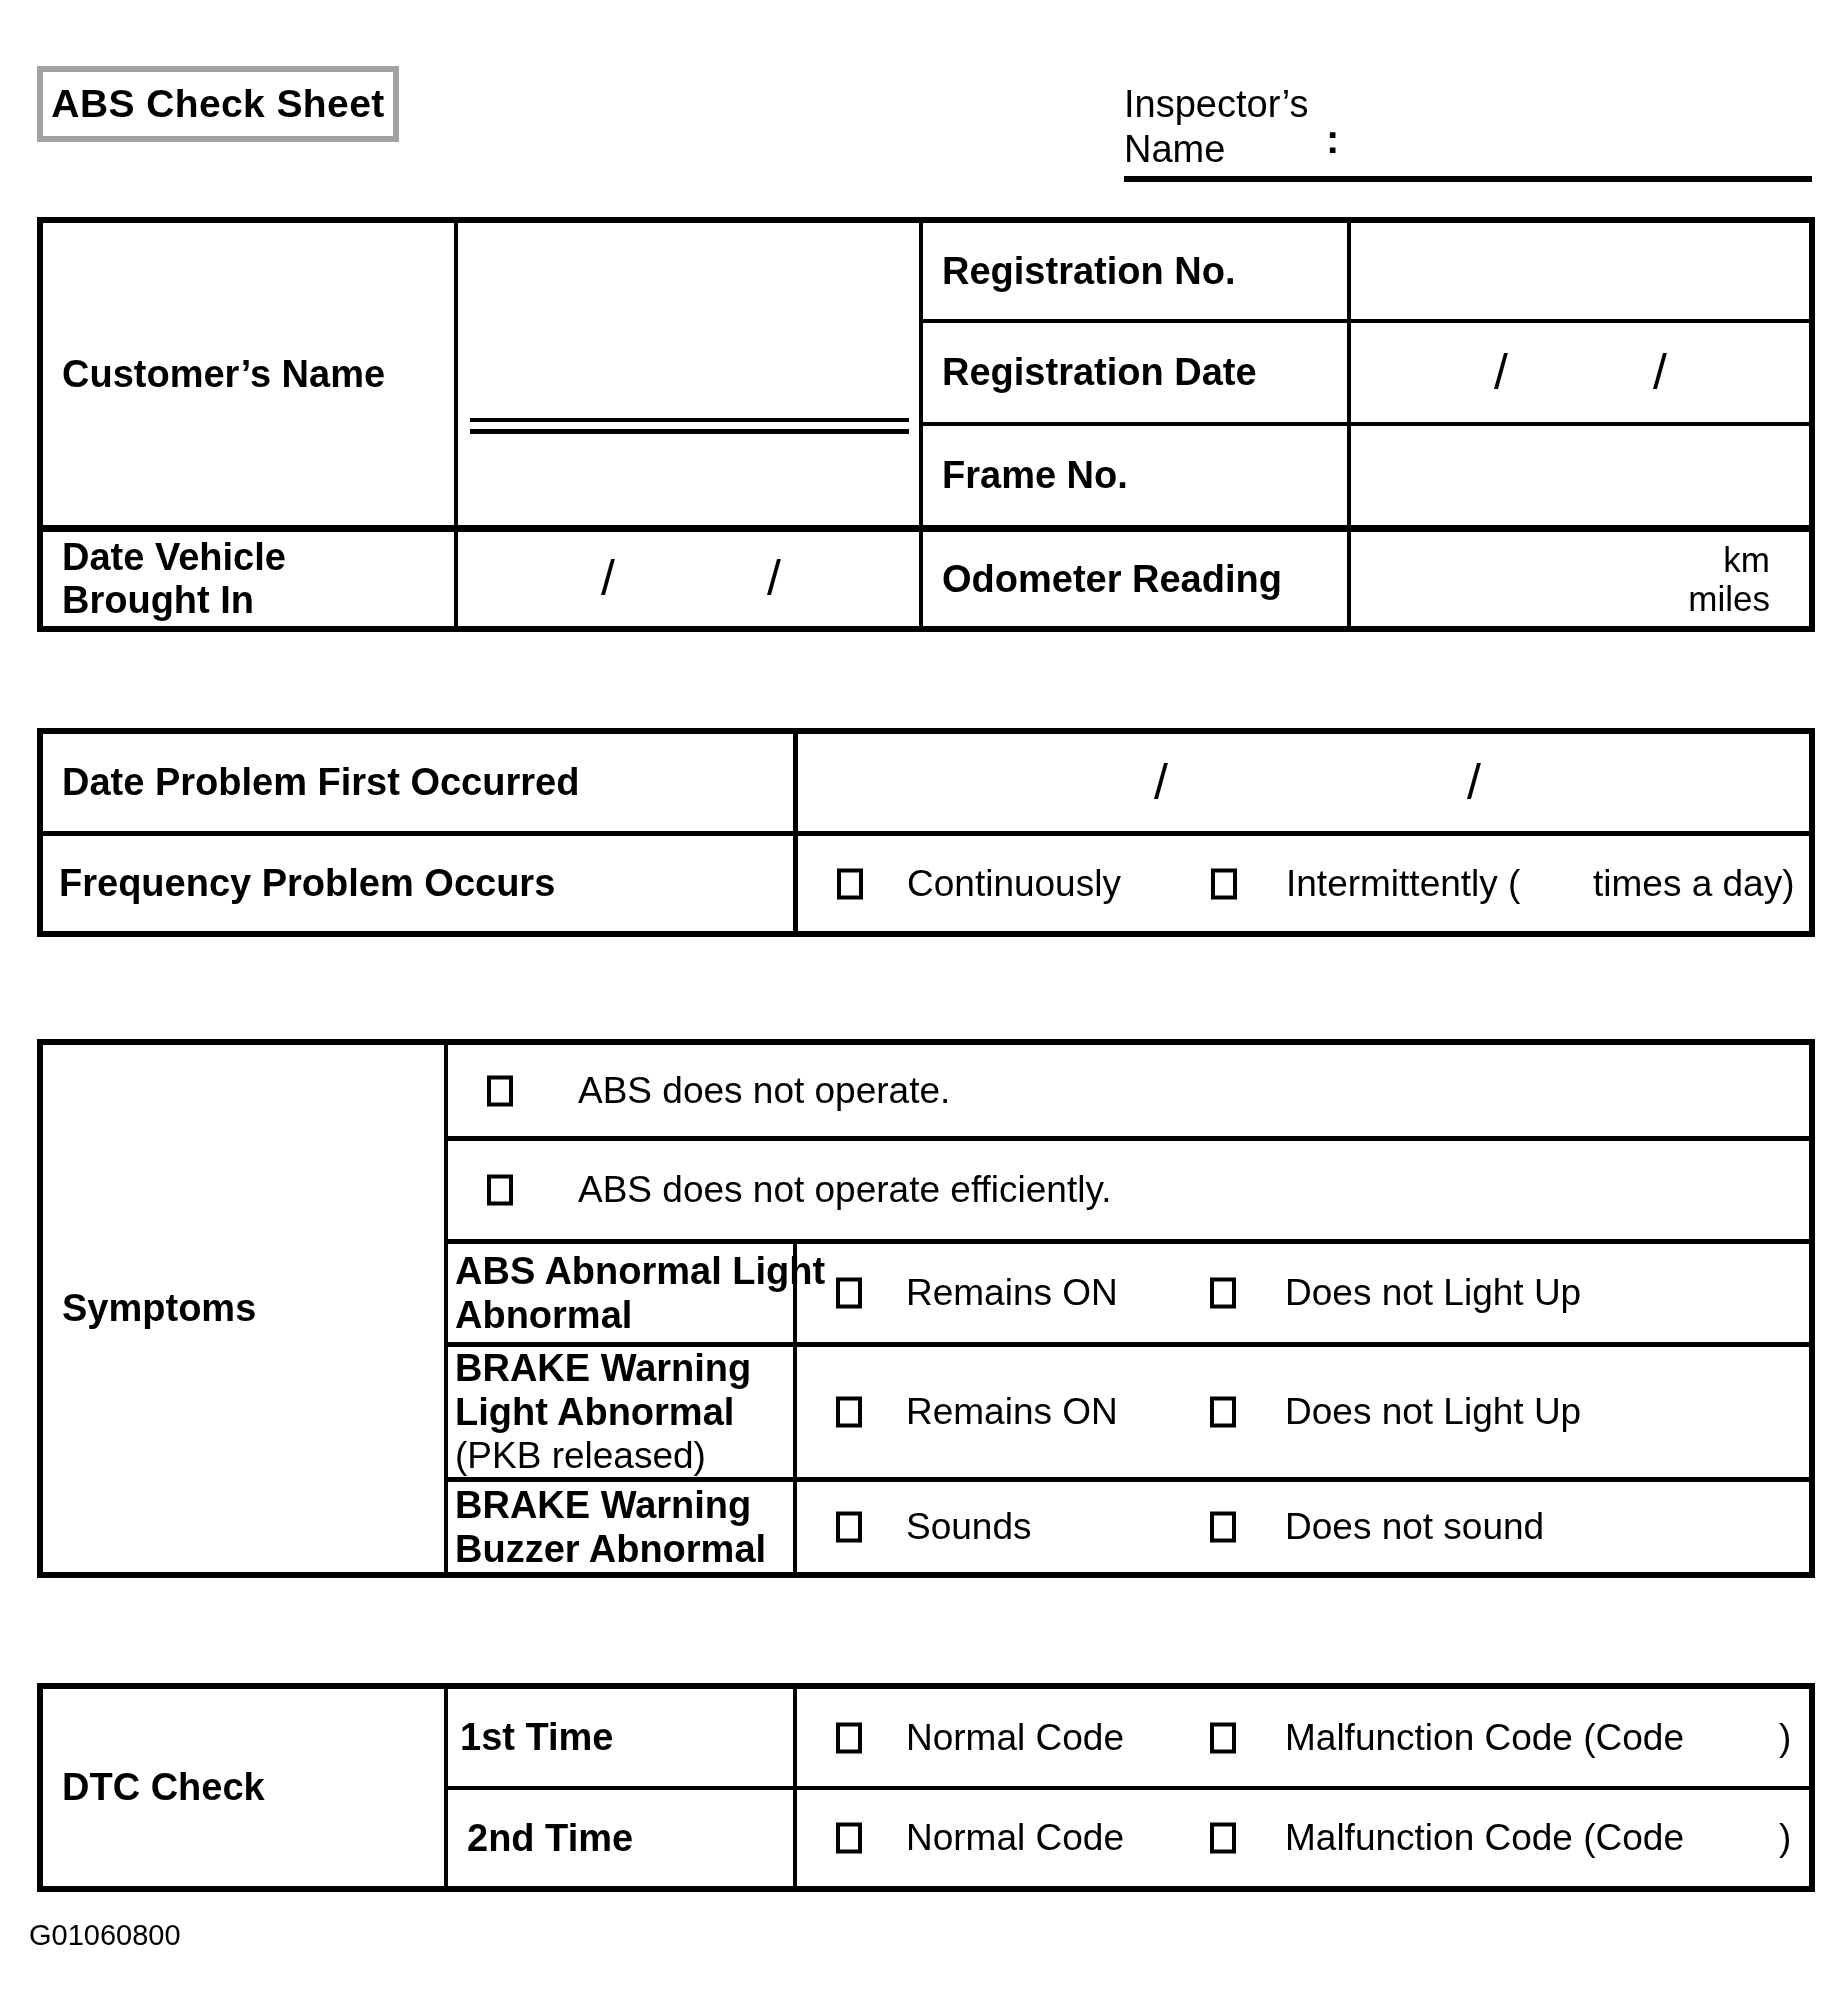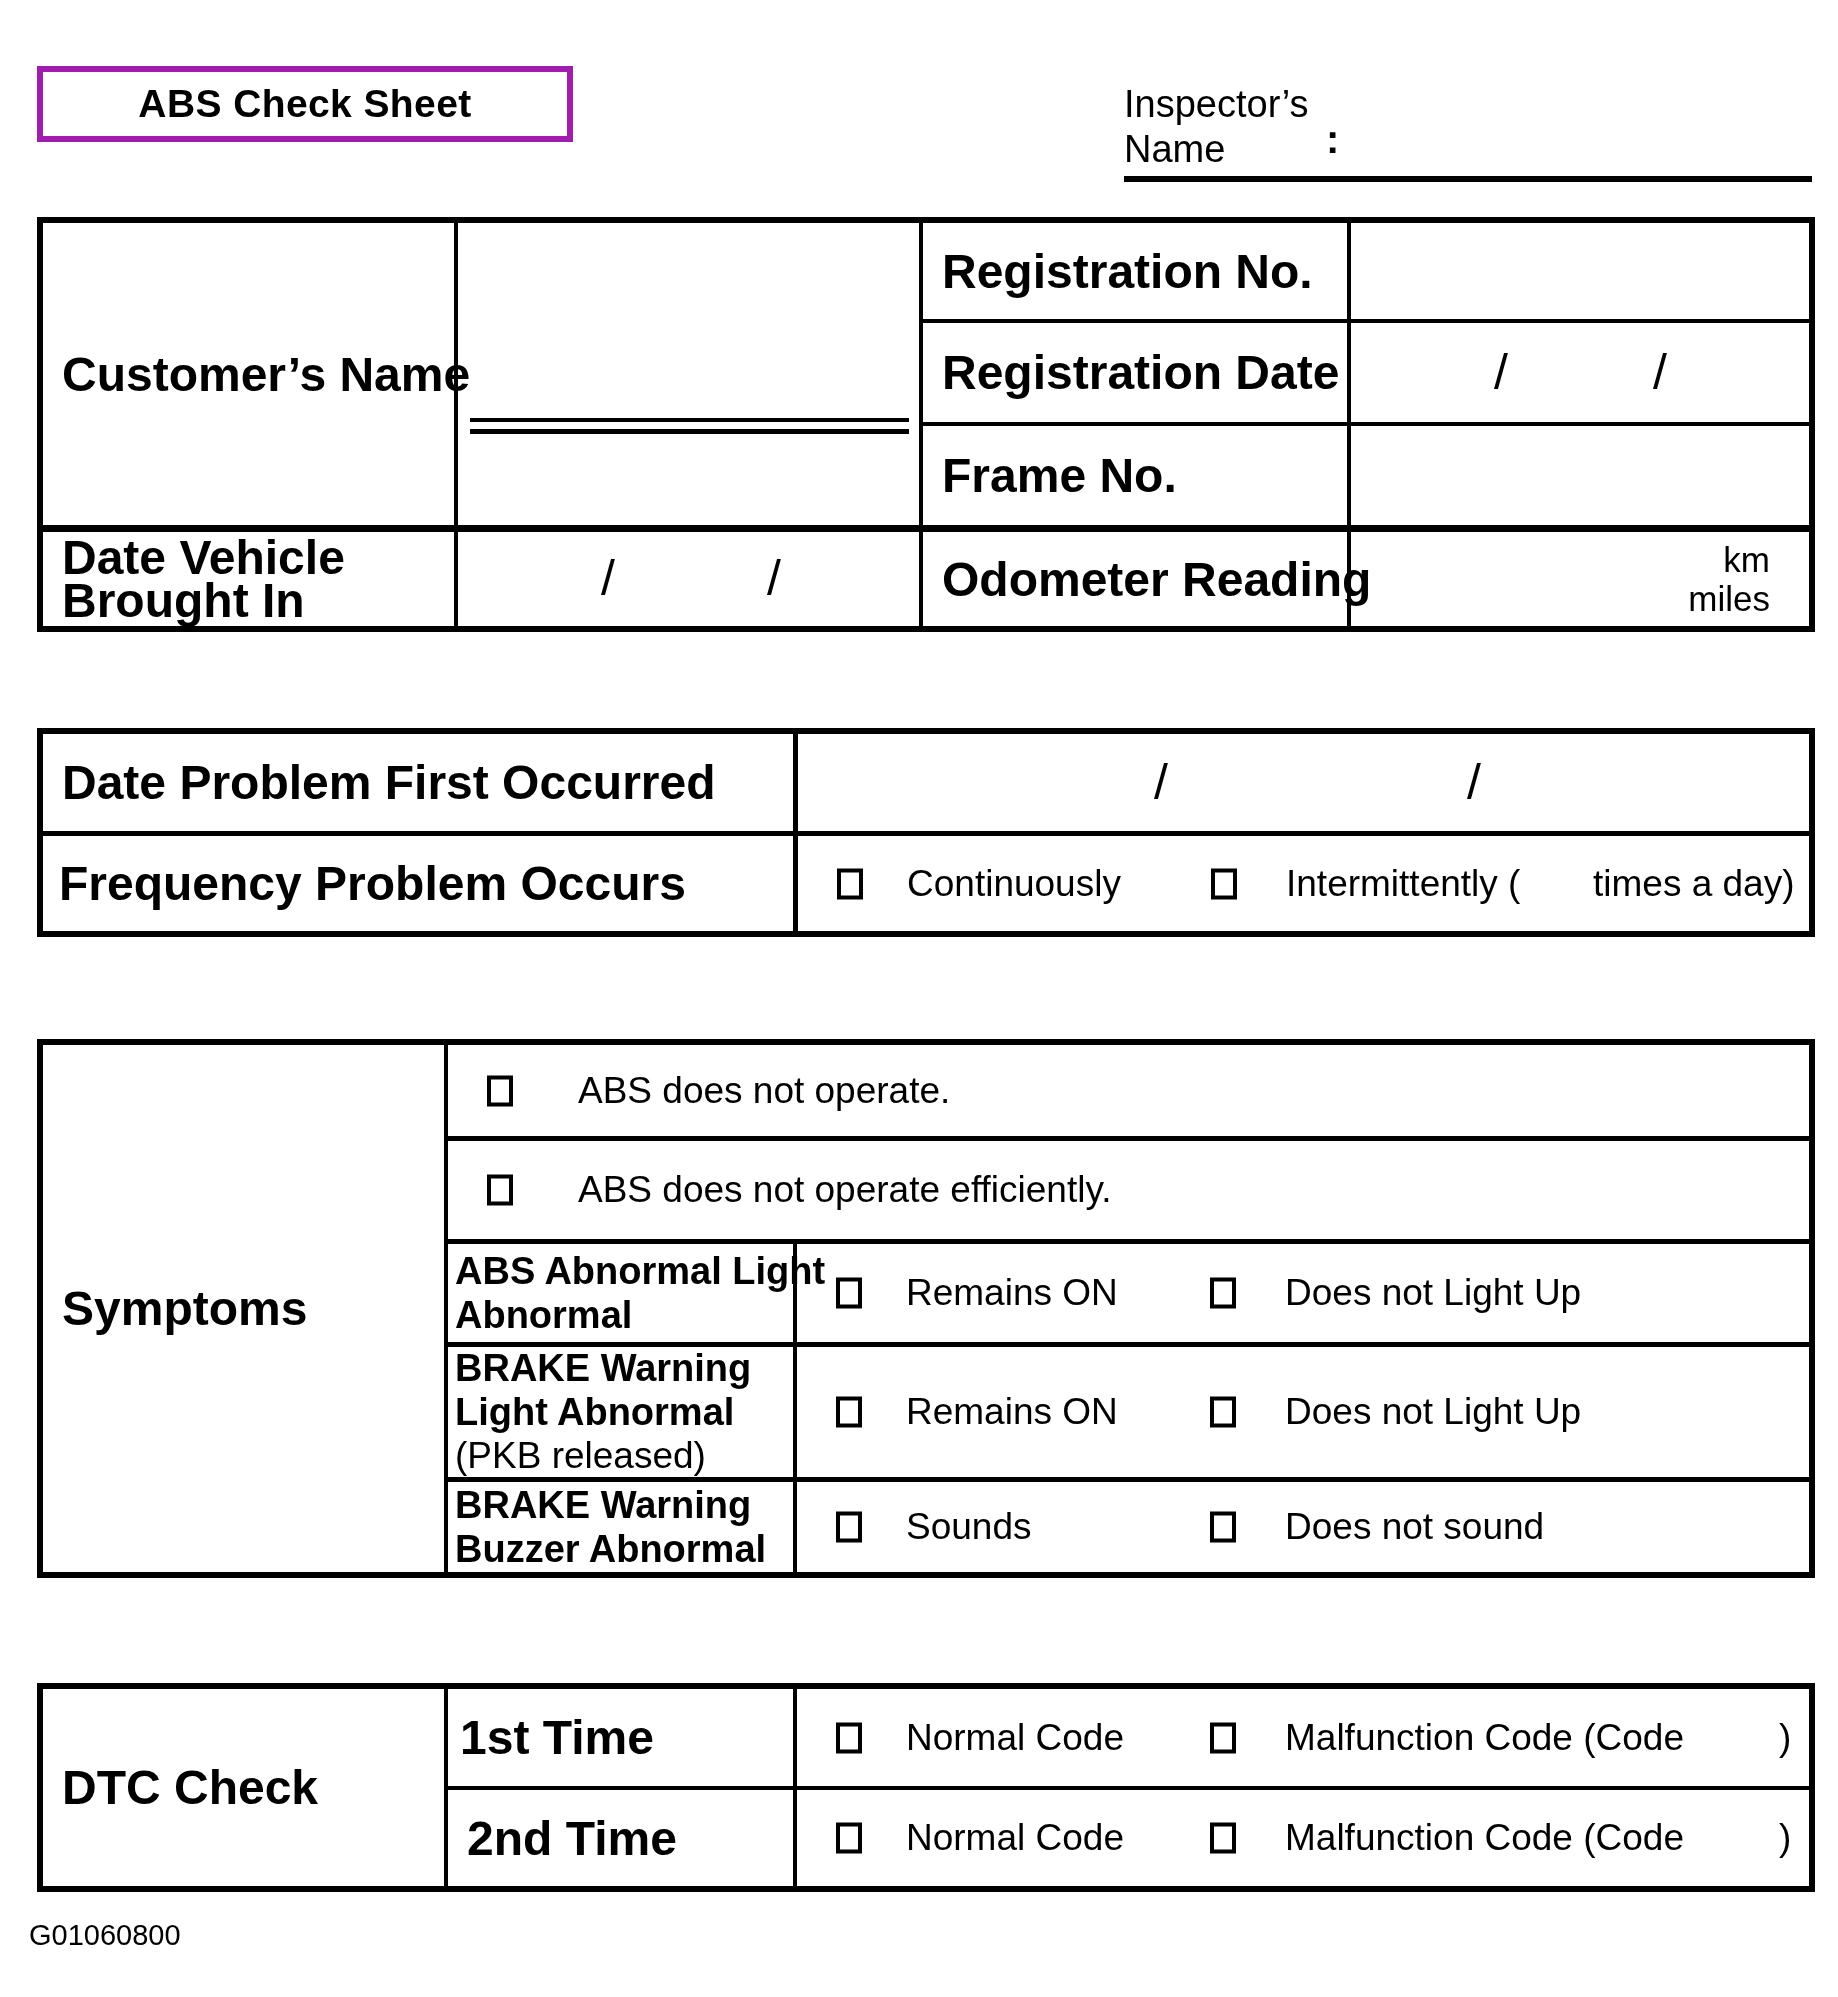--- a/index.html
+++ b/index.html
@@ -3,34 +3,34 @@
 <meta charset="utf-8">
 <style>
   html,body{margin:0;padding:0;background:#e8e8e8;}
   .page{
     position:relative;width:1839px;height:1998px;background:#ffffff;
     font-family:"Liberation Sans","DejaVu Sans",sans-serif;color:#000;
     overflow:hidden;
   }
   
   .title-box{
-    position:absolute;left:37px;top:66px;width:536px;height:76px;
-    border:6px solid #a21caf;box-sizing:border-box;
+    position:absolute;left:37px;top:66px;width:362px;height:76px;
+    border:6px solid #a3a3a3;box-sizing:border-box;
     display:flex;align-items:center;justify-content:center;
   }
   .title-box span{font-weight:700;font-size:39px;letter-spacing:0.4px;}
   
   .inspector{position:absolute;left:1124px;top:82px;width:688px;}
   .insp-l{font-size:38px;line-height:45px;}
   .insp-colon{position:absolute;left:202px;top:35px;font-size:40px;font-weight:700;}
   .insp-underline{position:absolute;left:0;top:94px;width:688px;height:6px;background:#000;}
   
   .tbl{position:absolute;border:6px solid #000;box-sizing:border-box;display:grid;background:#fff;}
   .tbl > div{box-sizing:border-box;position:relative;}
-  .lab{display:flex;align-items:center;padding-left:19px;font-weight:700;font-size:48px;line-height:43px;}
+  .lab{display:flex;align-items:center;padding-left:19px;font-weight:700;font-size:38px;line-height:43px;}
   .lab.multi{flex-direction:column;align-items:flex-start;justify-content:center;}
   .lab span{white-space:nowrap;}
   .bl{border-left:4.3px solid #000;}
   .bt{border-top:4.3px solid #000;}
   .bt6{border-top:5.2px solid #000;padding-left:16px;}
   .bt9{border-top:7.8px solid #000;}
   .bl6{border-left:5.2px solid #000;}
   
   .cb{
     position:absolute;top:50%;transform:translateY(-50%);

